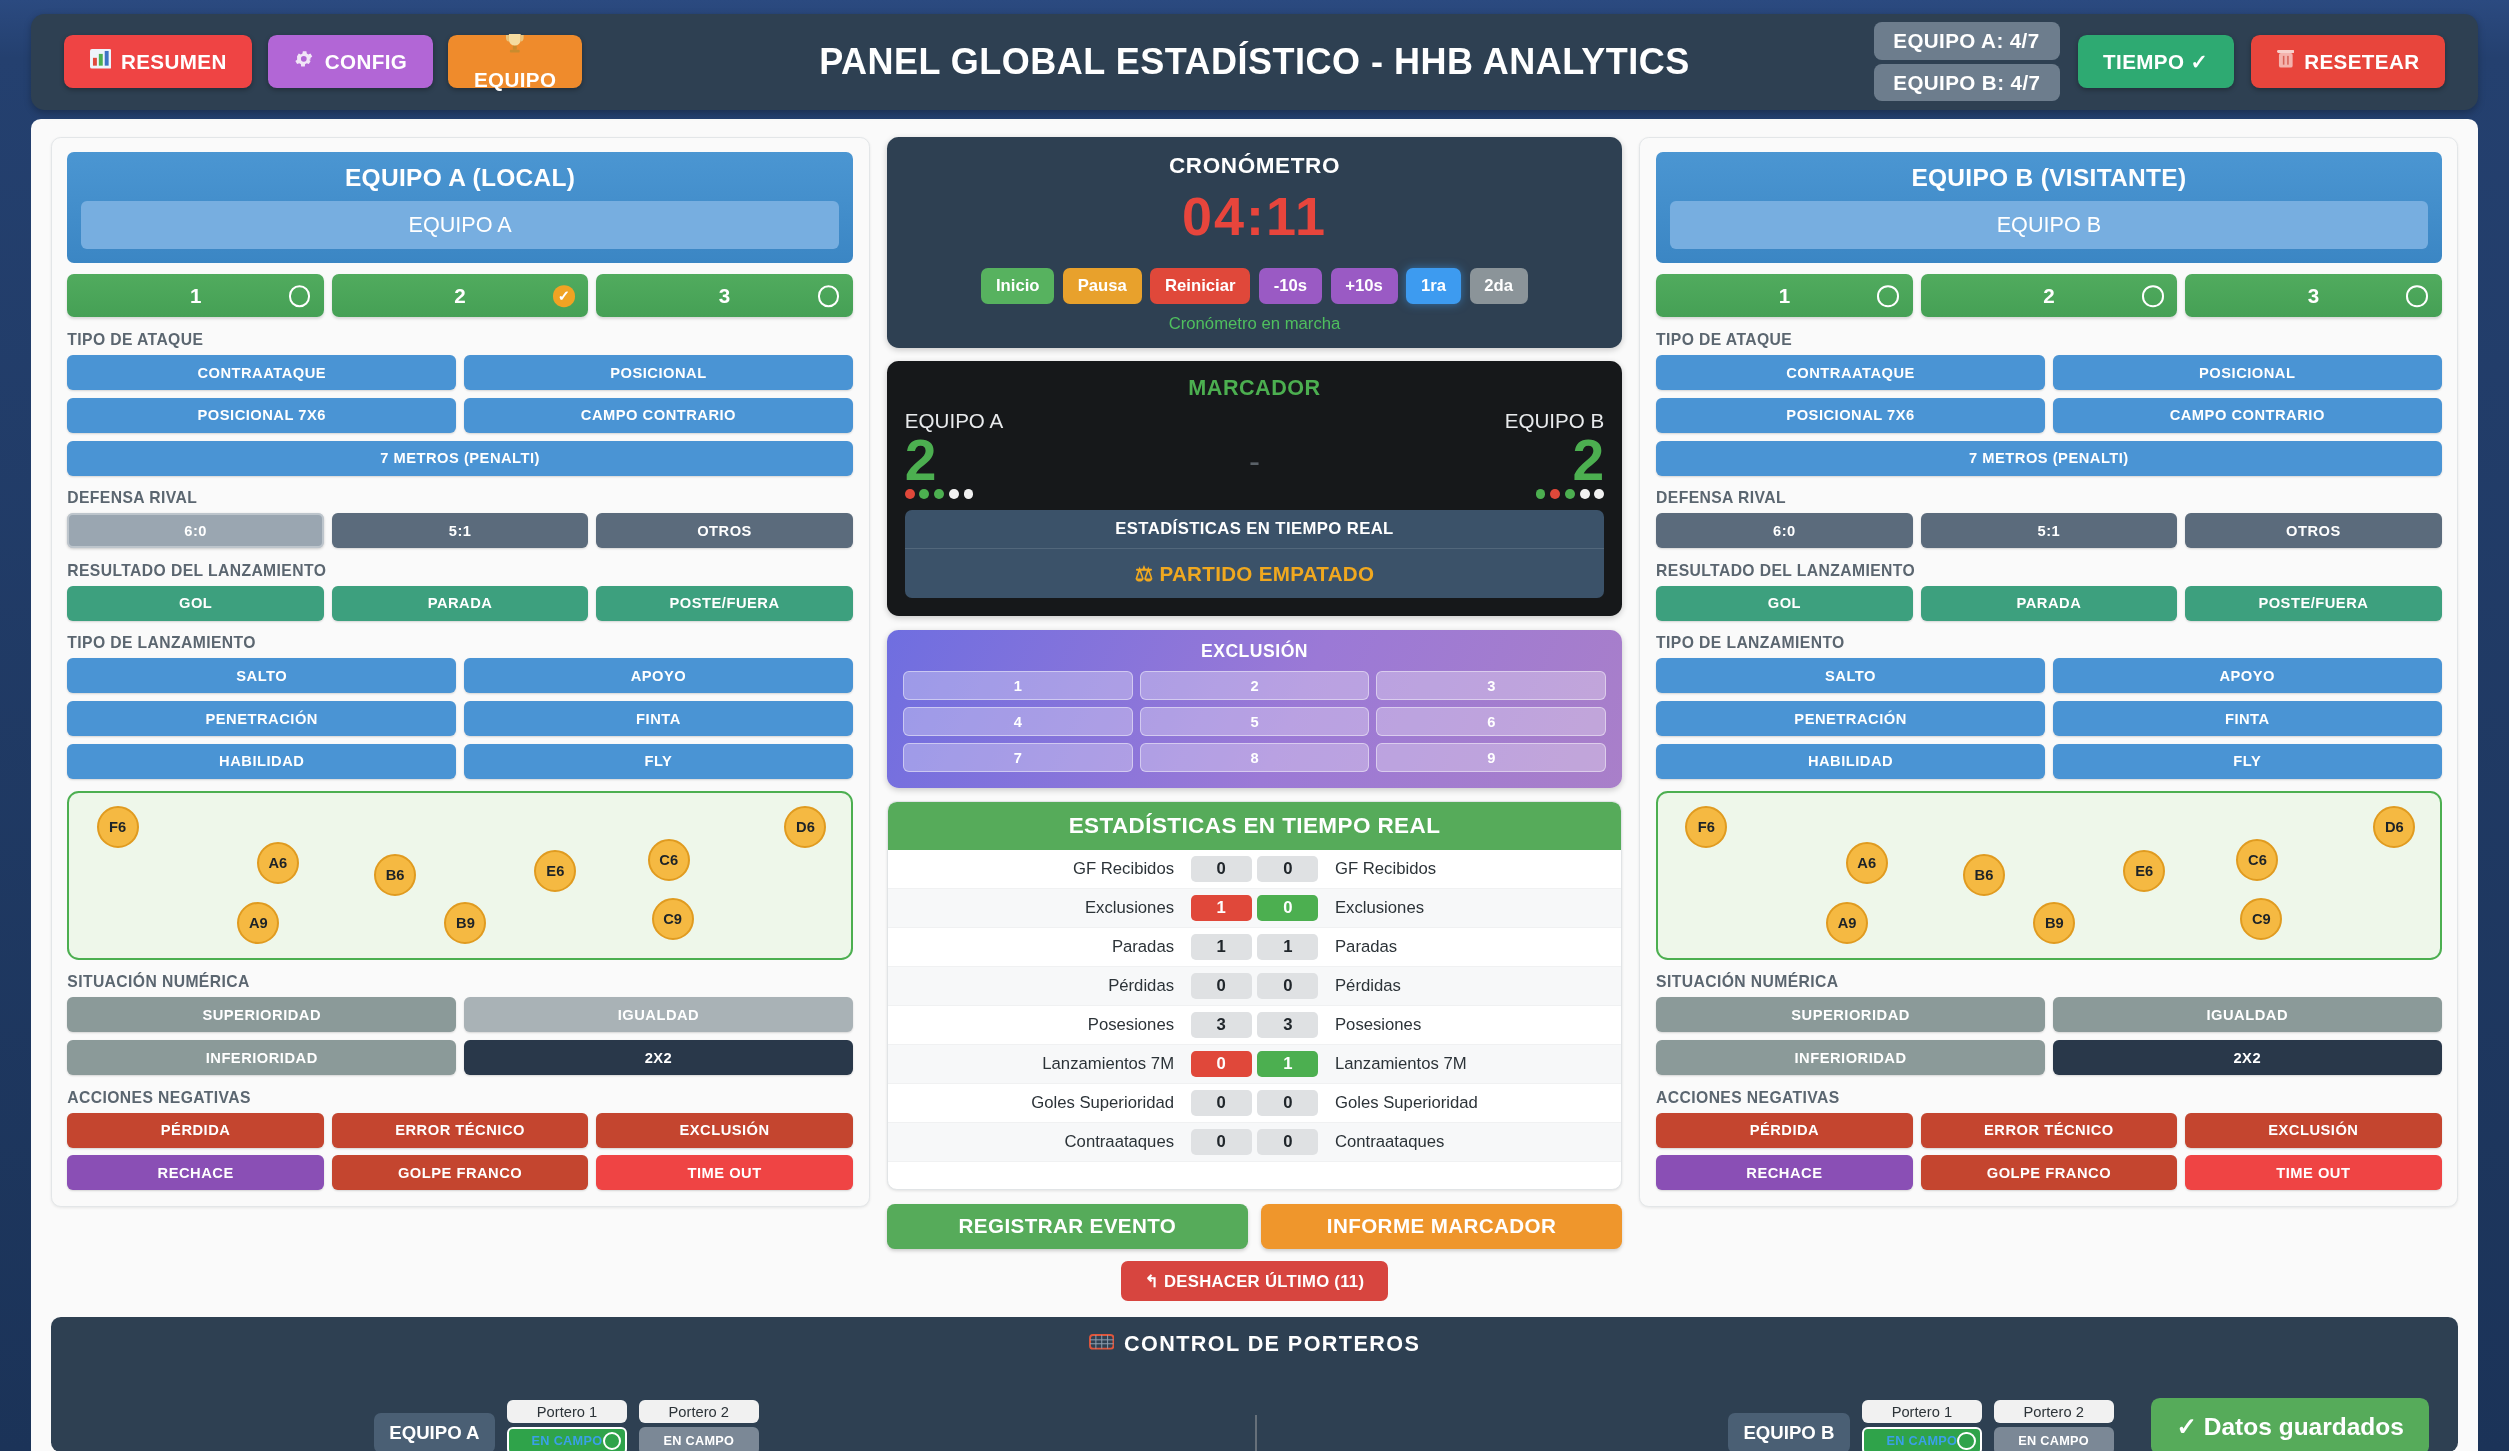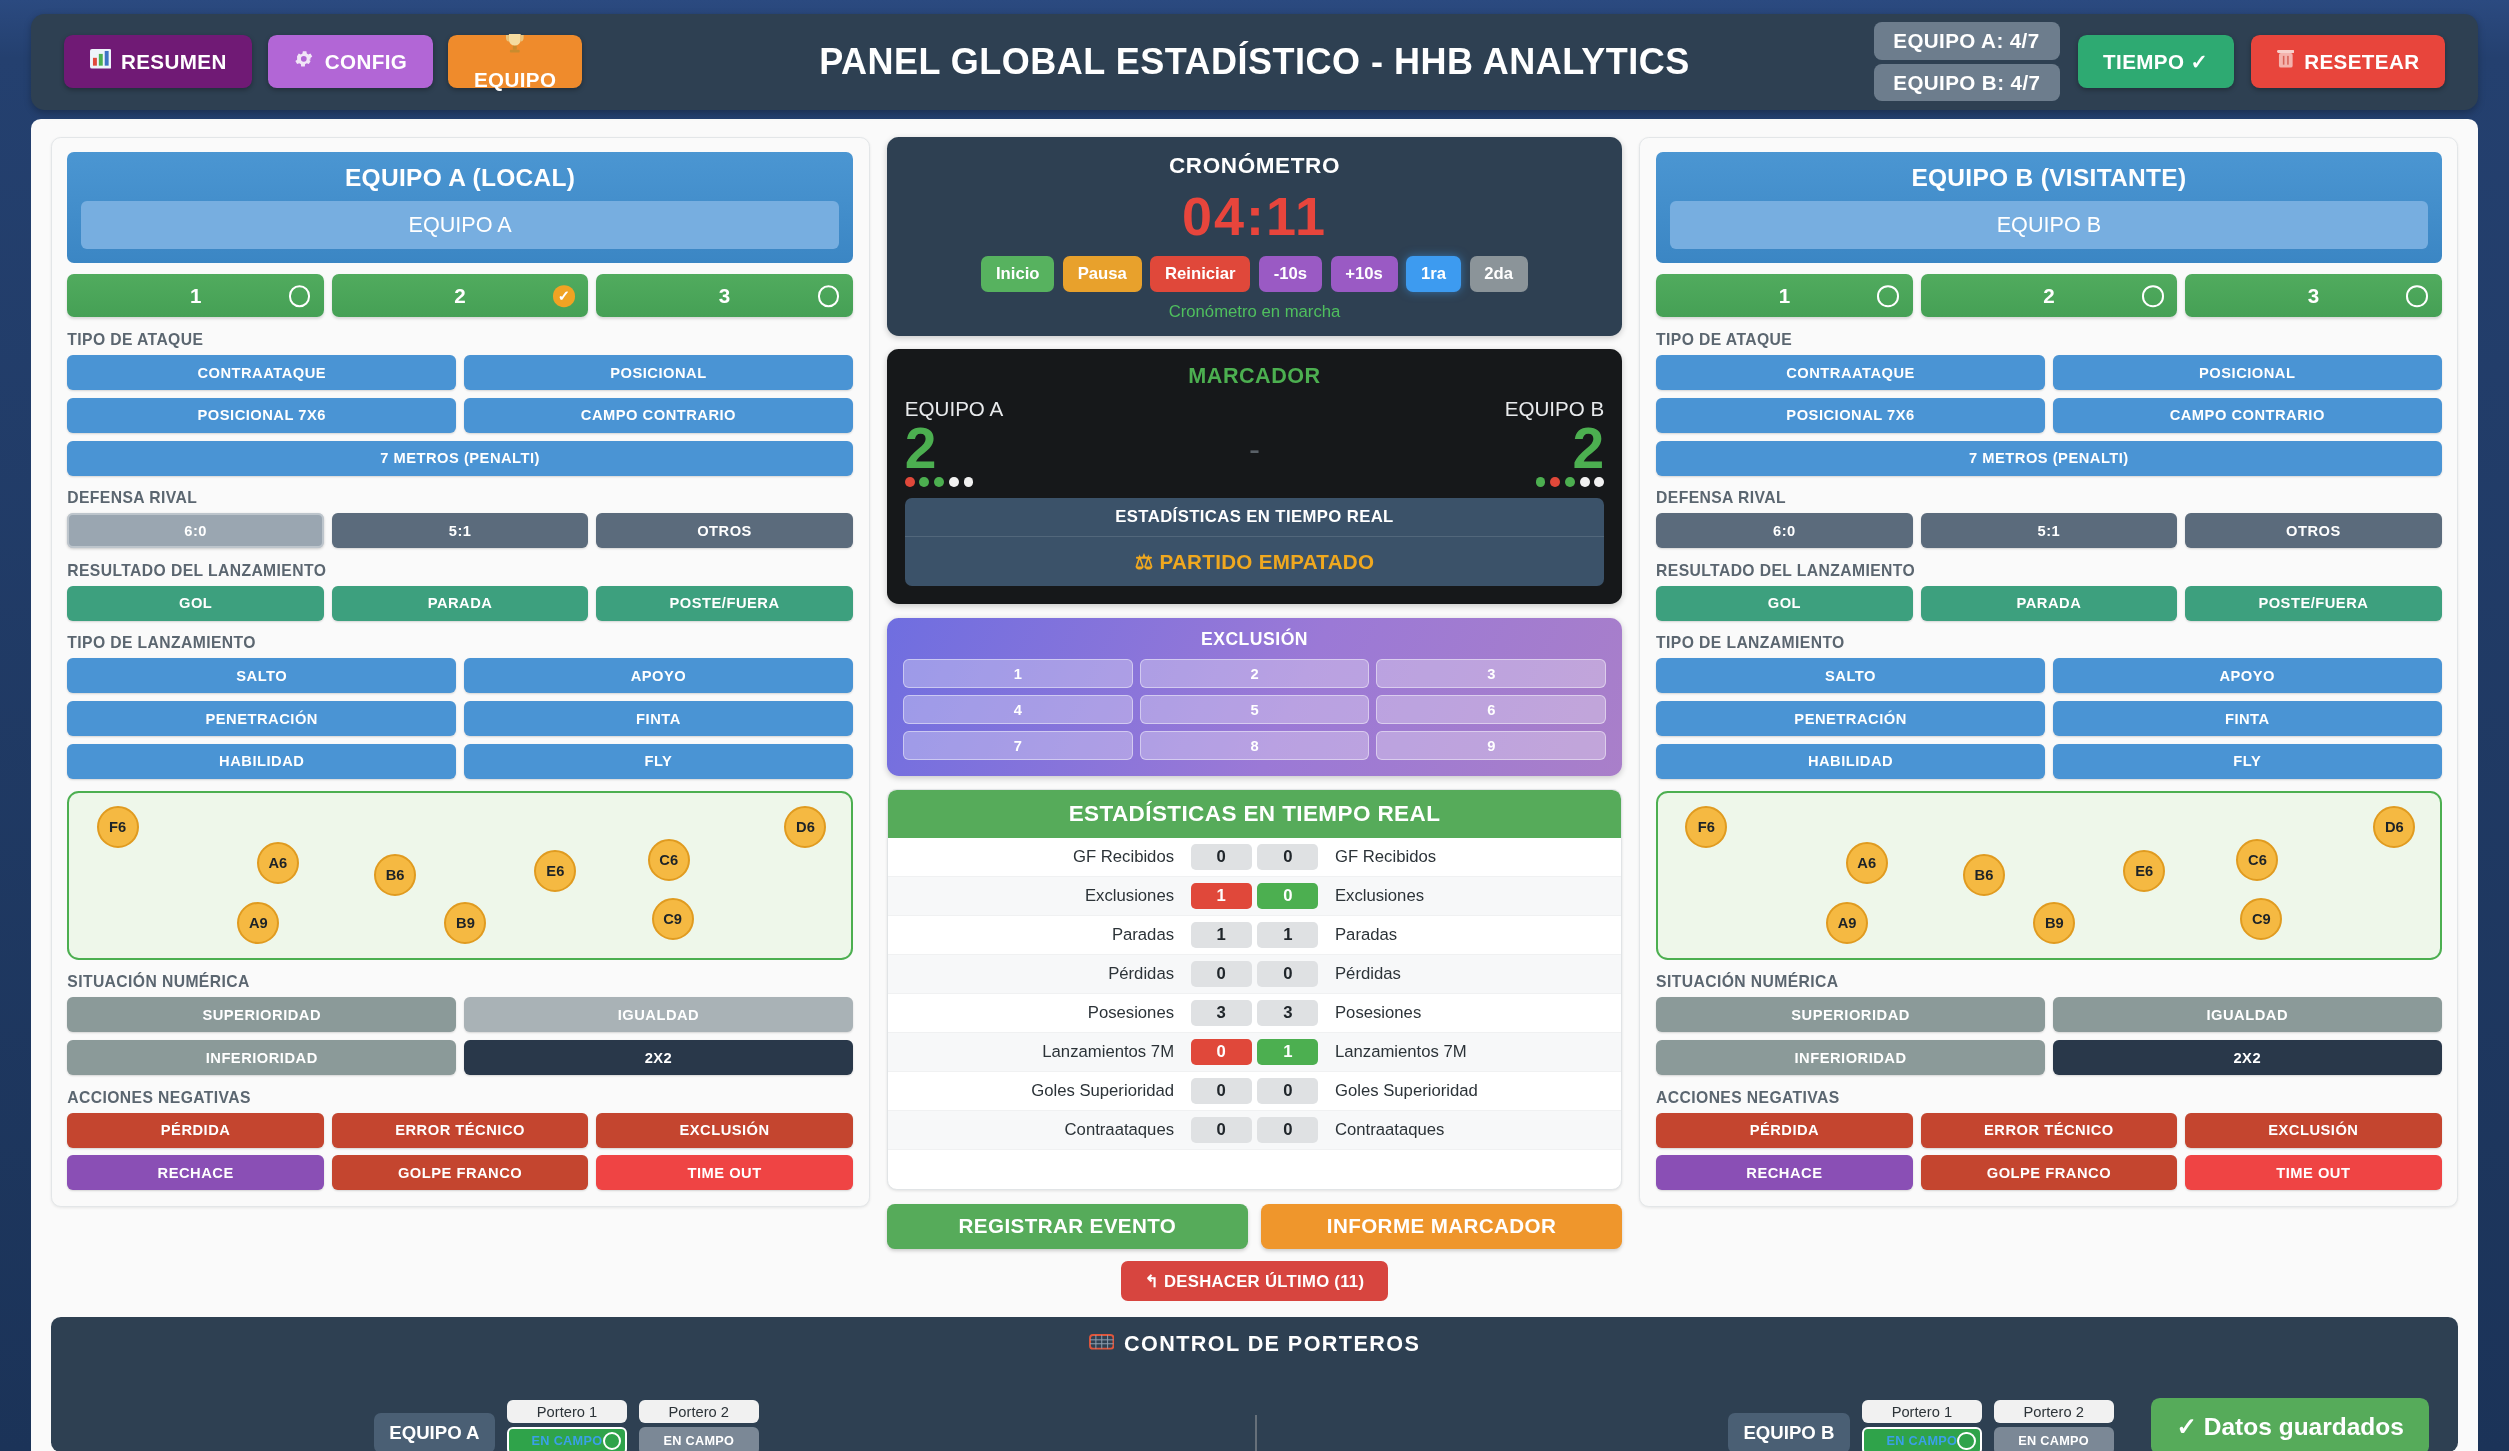--- a/index.html
+++ b/index.html
@@ -32,21 +32,21 @@
   .hdr-left { display: flex; gap: 15.7px; align-items: center; z-index:2;}
   .hbtn {
     display: flex; align-items: center; justify-content: center; gap: 9.8px;
     height: 53px; padding: 0 25.5px;
     border-radius: 8.8px; border: none;
     color: #fff; font-weight: bold; font-size: 20.6px;
     letter-spacing: 0.4px;
     cursor: pointer;
     box-shadow: 0 2px 4.9px rgba(0,0,0,.3);
   }
-  .hbtn-blue { background:#701a75; }
+  .hbtn-blue { background:#ef4444; }
   .hbtn-purple { background:#b266d6; }
   .hbtn-orange { background:#ef8b2c;flex-direction:column; }
   .hdr-title {
     position: absolute; left: 0; right: 0; text-align: center;
     color: #fff; font-size: 36px; font-weight: bold; letter-spacing: 0.5px;
     pointer-events: none;
   }
   .hdr-right { margin-left:auto; display:flex; align-items:center; gap:17.6px; z-index:2;}
   .chips { display:flex; flex-direction:column; gap:3.9px;justify-content:flex-end; }
   .chip {
@@ -164,21 +164,21 @@
     background: #2e4052; border-radius: 11.8px;
     padding: 15.7px 19.6px 13.7px 19.6px;
     text-align:center;
     box-shadow: 0 2px 5.9px rgba(0,0,0,.2);
   }
   .chrono-title { color:#fff; font-size:22.5px; font-weight:bold; letter-spacing:0.6px; }
   .chrono-time { color:#e8453c; font-size:54px; font-weight:bold; margin: 5.9px 0 9.8px 0; letter-spacing: 2px; }
   .chrono-btns { display:flex; gap:8.8px; justify-content:center; }
   .cbtn {
     border:none; border-radius:6.9px; padding: 7.8px 14.7px;
-    color:#fff; font-size:16.7px; font-weight:bold; cursor:pointer;
+    color:#fff; font-size:16.7px; font-weight:bold; cursor:pointer;margin-top:12px;
   }
   .cb-green { background:#57b25f; }
   .cb-amber { background:#e8a12c; }
   .cb-red { background:#e0483a; }
   .cb-purple { background:#9a5ac4; }
   .cb-blue { background:#3d9bf0; box-shadow: 0 0 9.8px rgba(61,155,240,.55); }
   .cb-gray { background:#8b9499; }
   .chrono-status { color:#4fbf5e; font-size:16.7px; margin-top:9.8px; }
 
   .scoreboard {

